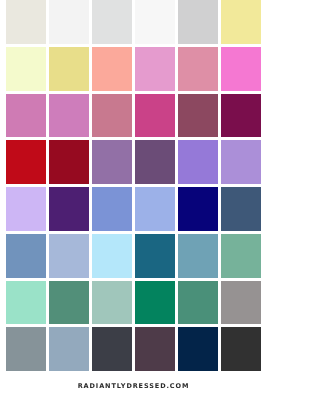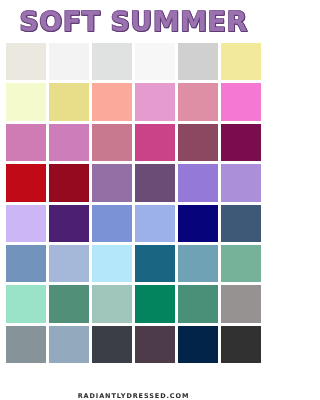--- a/index.html
+++ b/index.html
@@ -64,43 +64,40 @@
     flex: 1 1 0;
     min-height: 0;
   }
   .swatch {
     flex: 1 1 0;
     min-width: 0;
     height: 100%;
   }
   
   .footer {
-    height: 37px;
+    height: 29px;
     flex: 0 0 auto;
     display: flex;
-    align-items: flex-end;
+    align-items: center;
     justify-content: center;
   }
   .footer-text {
     font-family: "DejaVu Sans", sans-serif;
     font-size: 6.5px;
     font-weight: bold;
     letter-spacing: 0.9px;
     color: #2c2c2c;
     white-space: nowrap;
   }
 </style>
 </head>
 <body>
 
 <div class="poster" style="background-color: rgb(255, 255, 255);">
 
-  <div class="title-area">
-    <div class="title-text" style="color: rgb(155, 114, 176); -webkit-text-stroke: 1.6px rgb(107, 69, 128);">SOFT SUMMER</div>
-  </div>
 
   <div class="grid">
     <div class="row">
       <div class="swatch" style="background-color: rgb(234, 232, 223);"></div>
       <div class="swatch" style="background-color: rgb(243, 243, 243);"></div>
       <div class="swatch" style="background-color: rgb(224, 225, 225);"></div>
       <div class="swatch" style="background-color: rgb(247, 247, 247);"></div>
       <div class="swatch" style="background-color: rgb(208, 208, 209);"></div>
       <div class="swatch" style="background-color: rgb(242, 233, 154);"></div>
     </div>

